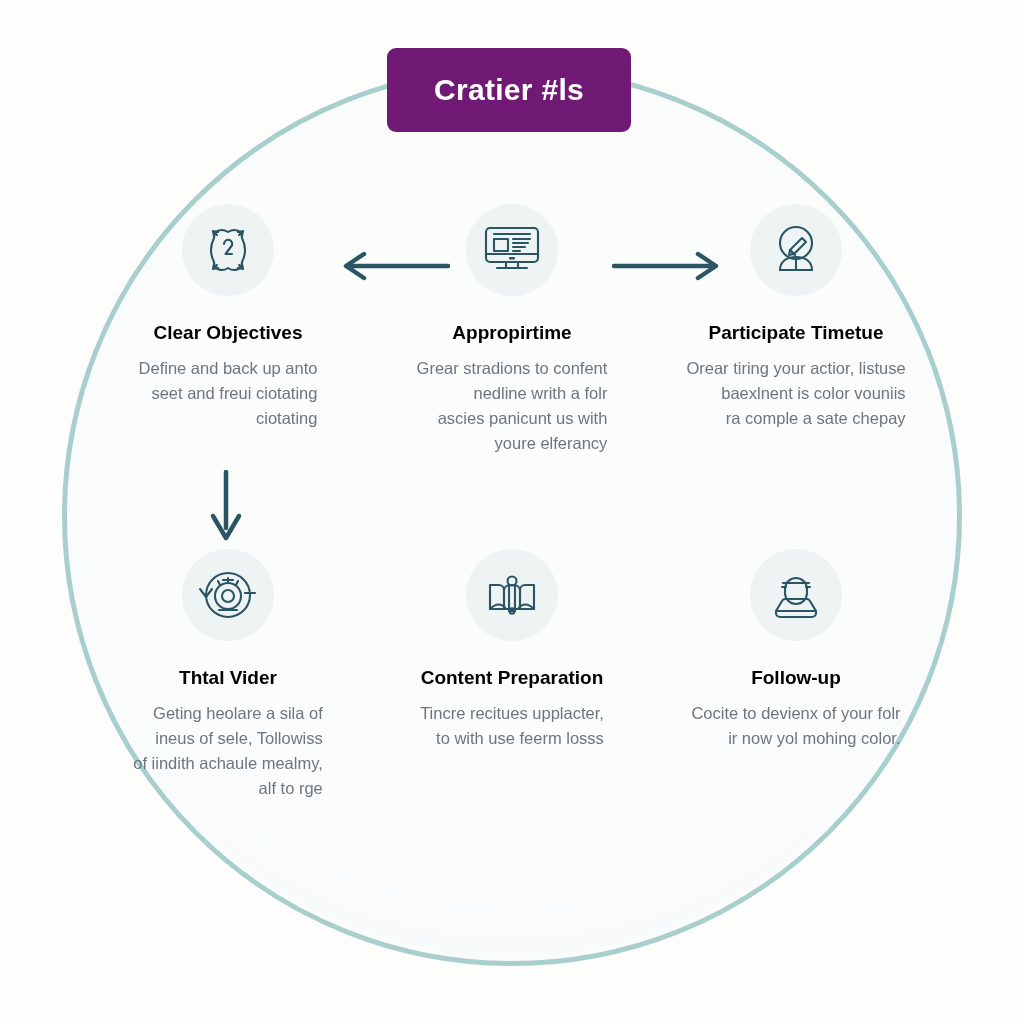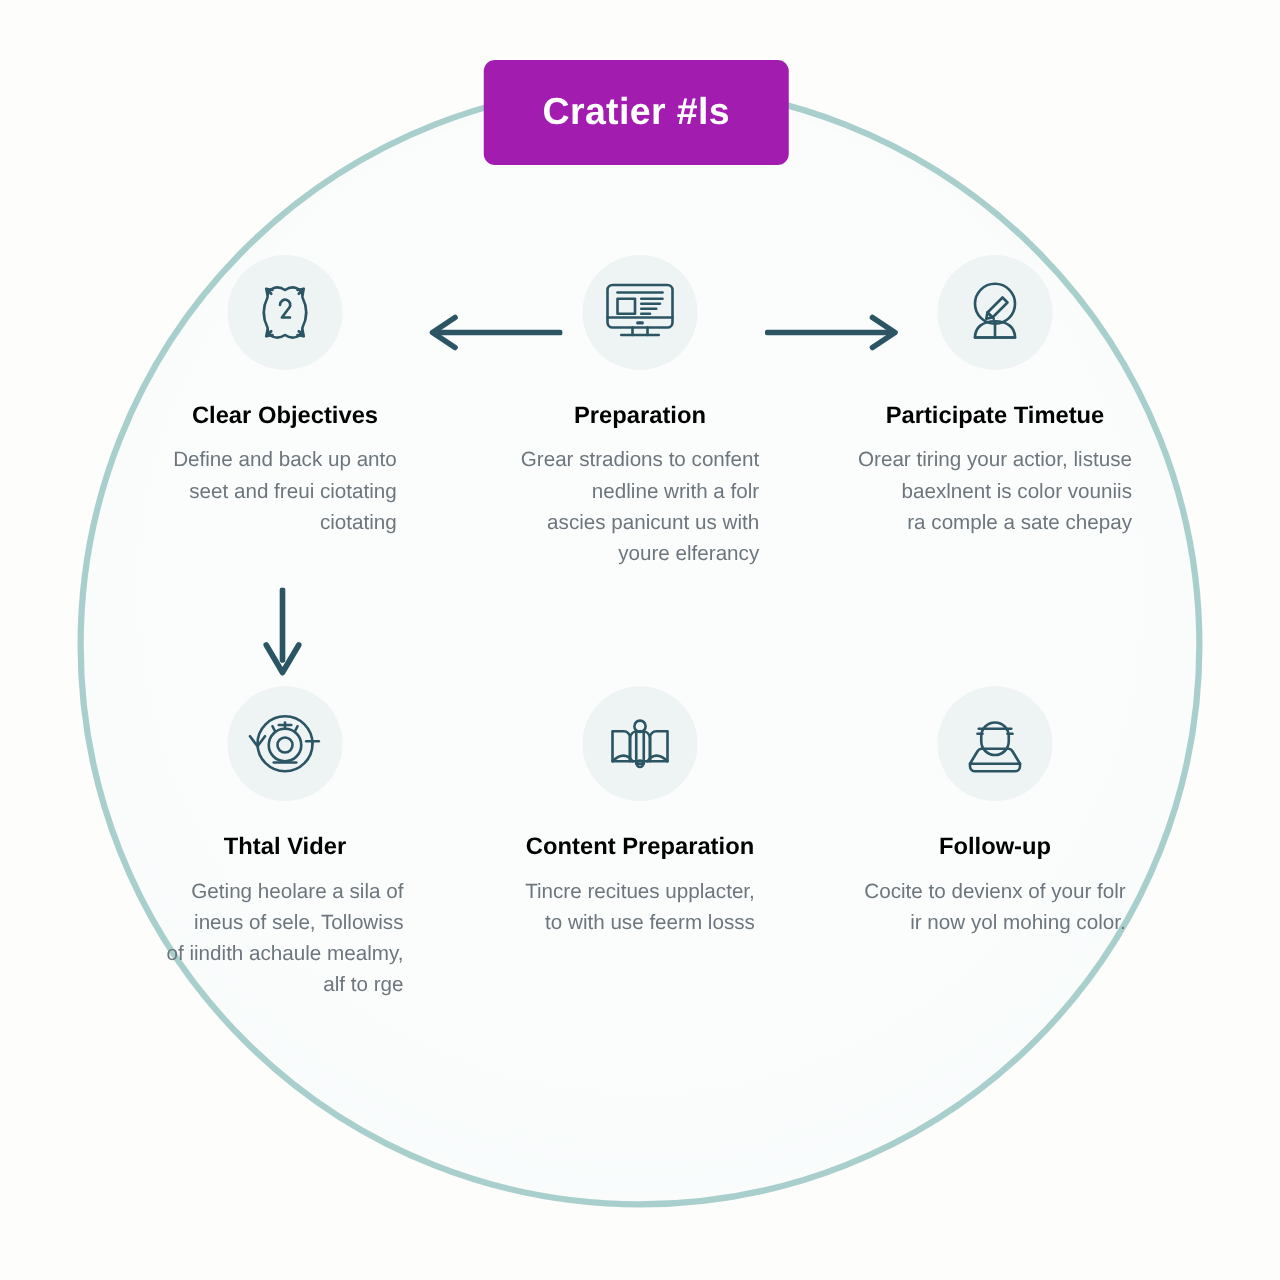--- a/index.html
+++ b/index.html
@@ -42,21 +42,21 @@
     background: radial-gradient(circle at 50% 45%, #fbfdfd 60%, #f4f8f8 100%);
   }
 
   
   .header-box {
     position: absolute;
     left: 387px;
     top: 48px;
     width: 244px;
     height: 84px;
-    background: #a21caf;
+    background: #701a75;
     border-radius: 9px;
     display: flex;
     align-items: center;
     justify-content: center;
   }
   .header-title {
     color: #ffffff;
     font-size: 30px;
     font-weight: bold;
     letter-spacing: 0.3px;
@@ -187,21 +187,21 @@
           <line x1="36" y1="40" x2="36" y2="46"></line>
           <line x1="15" y1="46" x2="45" y2="46"></line>
           <line x1="12" y1="12" x2="48" y2="12"></line>
           <rect x="12" y="17" width="14" height="12"></rect>
           <line x1="31" y1="17" x2="48" y2="17"></line>
           <line x1="31" y1="21" x2="46" y2="21"></line>
           <line x1="31" y1="25" x2="43" y2="25"></line>
           <line x1="31" y1="29" x2="38" y2="29"></line>
         </svg>
       </div>
-      <div class="cell-title">Preparation</div>
+      <div class="cell-title">Appropirtime</div>
       <div class="cell-body">
         <div>Grear stradions to confent</div>
         <div>nedline writh a folr</div>
         <div>ascies panicunt us with</div>
         <div>youre elferancy</div>
       </div>
     </div>
 
     <div class="cell">
       <div class="icon-circle">

